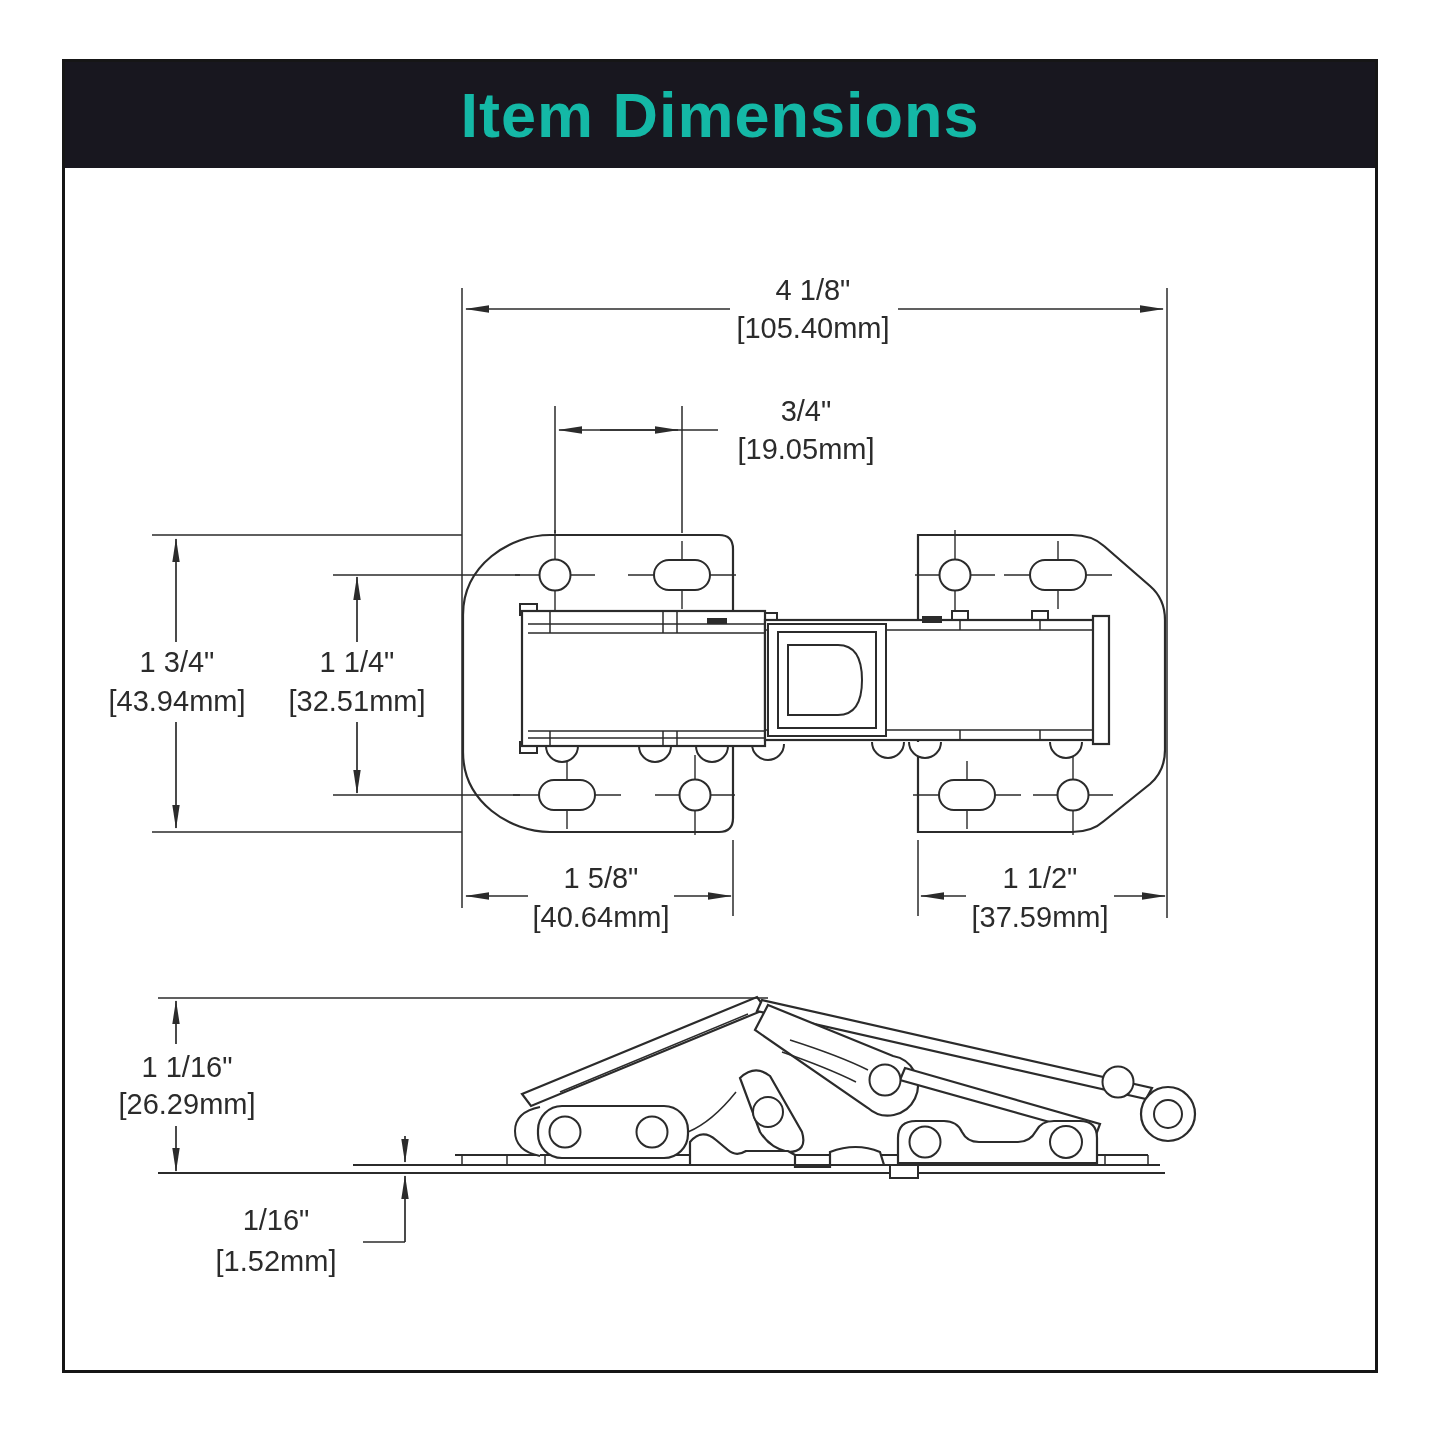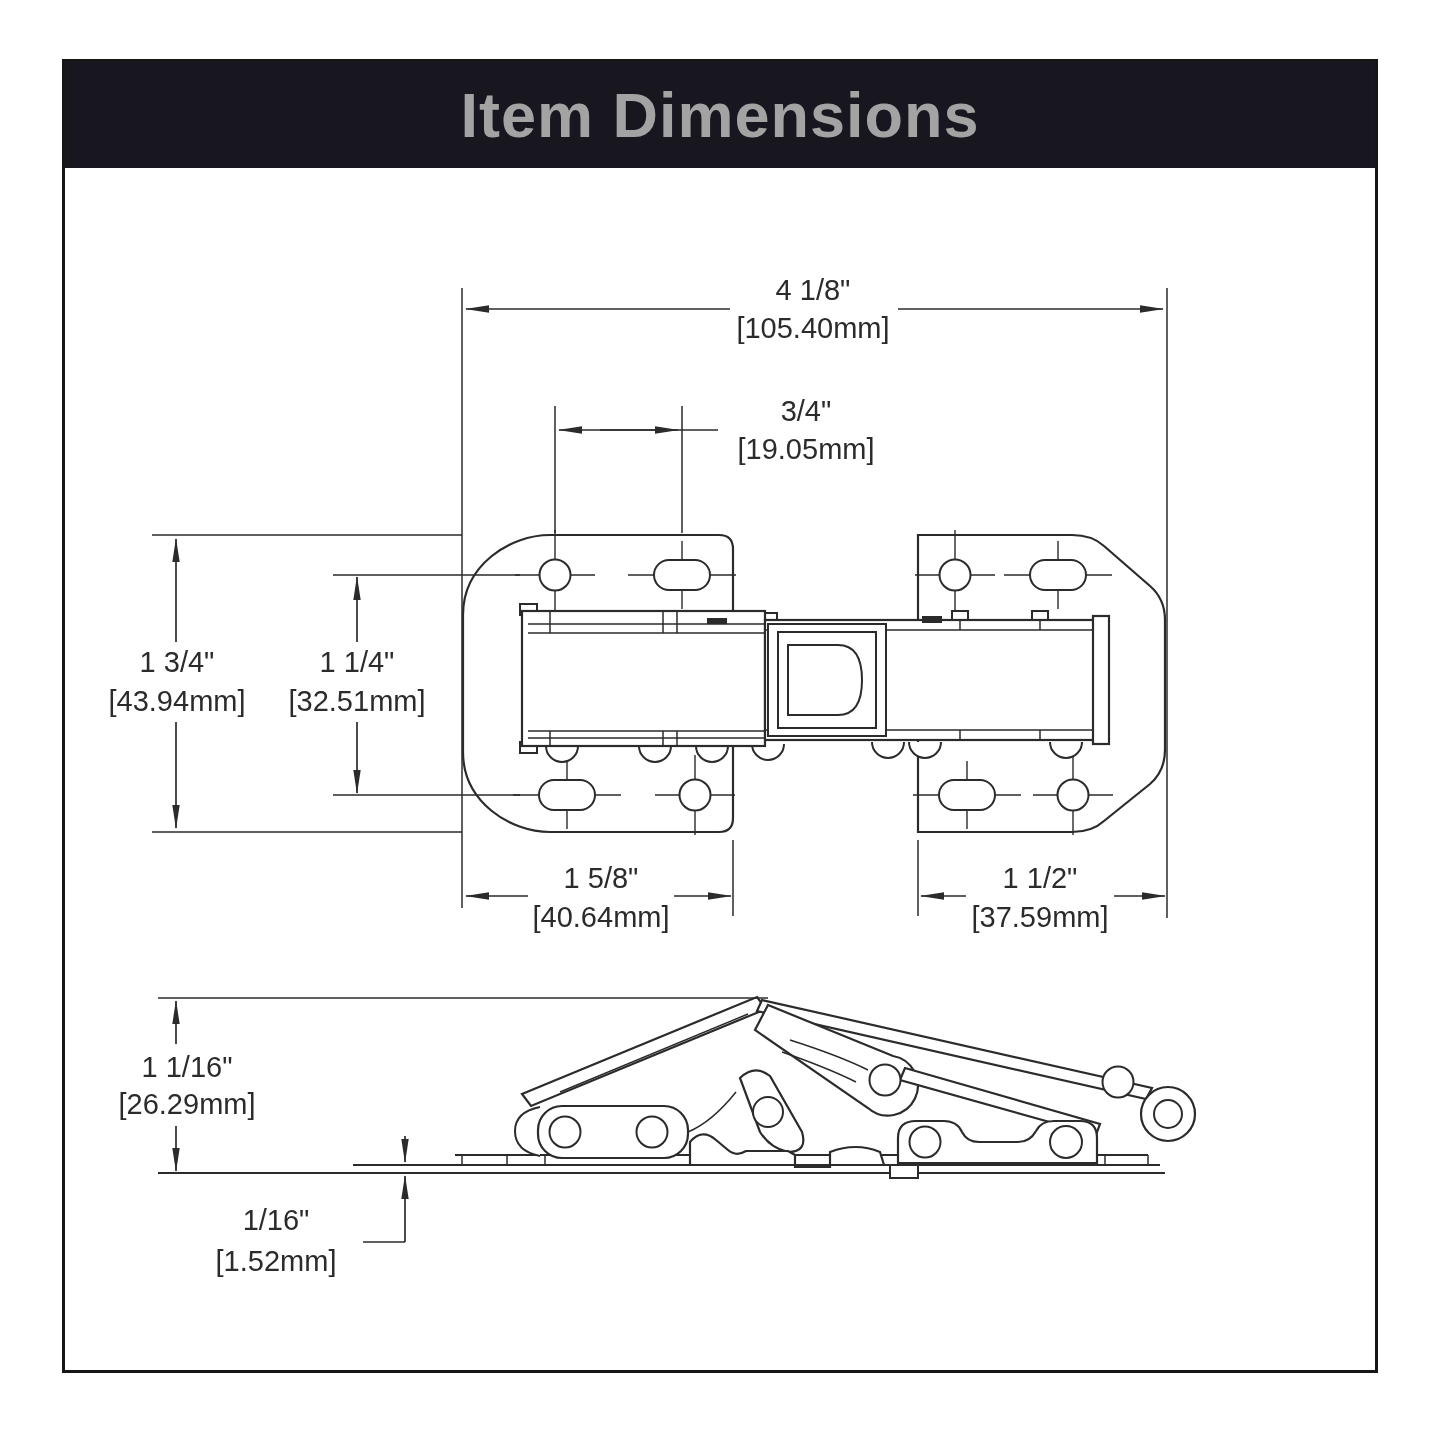--- a/index.html
+++ b/index.html
@@ -2,21 +2,21 @@
 <html><head>
 <meta charset="utf-8">
 <style>
   html,body{margin:0;padding:0;background:#ffffff;}
   .page{position:relative;width:1445px;height:1445px;background:#ffffff;overflow:hidden;
         font-family:"Liberation Sans", sans-serif;}
   .frame{position:absolute;left:62px;top:59px;width:1316px;height:1314px;
          border:3px solid #161616;box-sizing:border-box;background:#ffffff;}
   .titlebar{position:absolute;left:0;top:0;width:100%;height:106px;background:#18171f;
             display:flex;align-items:center;justify-content:center;}
-  .titlebar .title{color:#a3a3a3;font-size:63px;font-weight:700;letter-spacing:1px;}
+  .titlebar .title{color:#14b8a6;font-size:63px;font-weight:700;letter-spacing:1px;}
   svg.drawing{position:absolute;left:0;top:0;}
   svg .ln{stroke:#2b2b2b;stroke-width:2.2;fill:none;}
   svg .thin{stroke:#2b2b2b;stroke-width:1.5;fill:none;}
   svg .cross{stroke:#2b2b2b;stroke-width:1.4;fill:none;}
   svg .dim{stroke:#2b2b2b;stroke-width:1.7;fill:none;}
   svg .wh{fill:#ffffff;stroke:#2b2b2b;stroke-width:2.2;}
   svg .whthin{fill:#ffffff;stroke:#2b2b2b;stroke-width:2;}
   svg .blk{fill:#2b2b2b;stroke:none;}
   svg text{font-family:"Liberation Sans", sans-serif;font-size:29px;fill:#2b2b2b;}
 </style>

